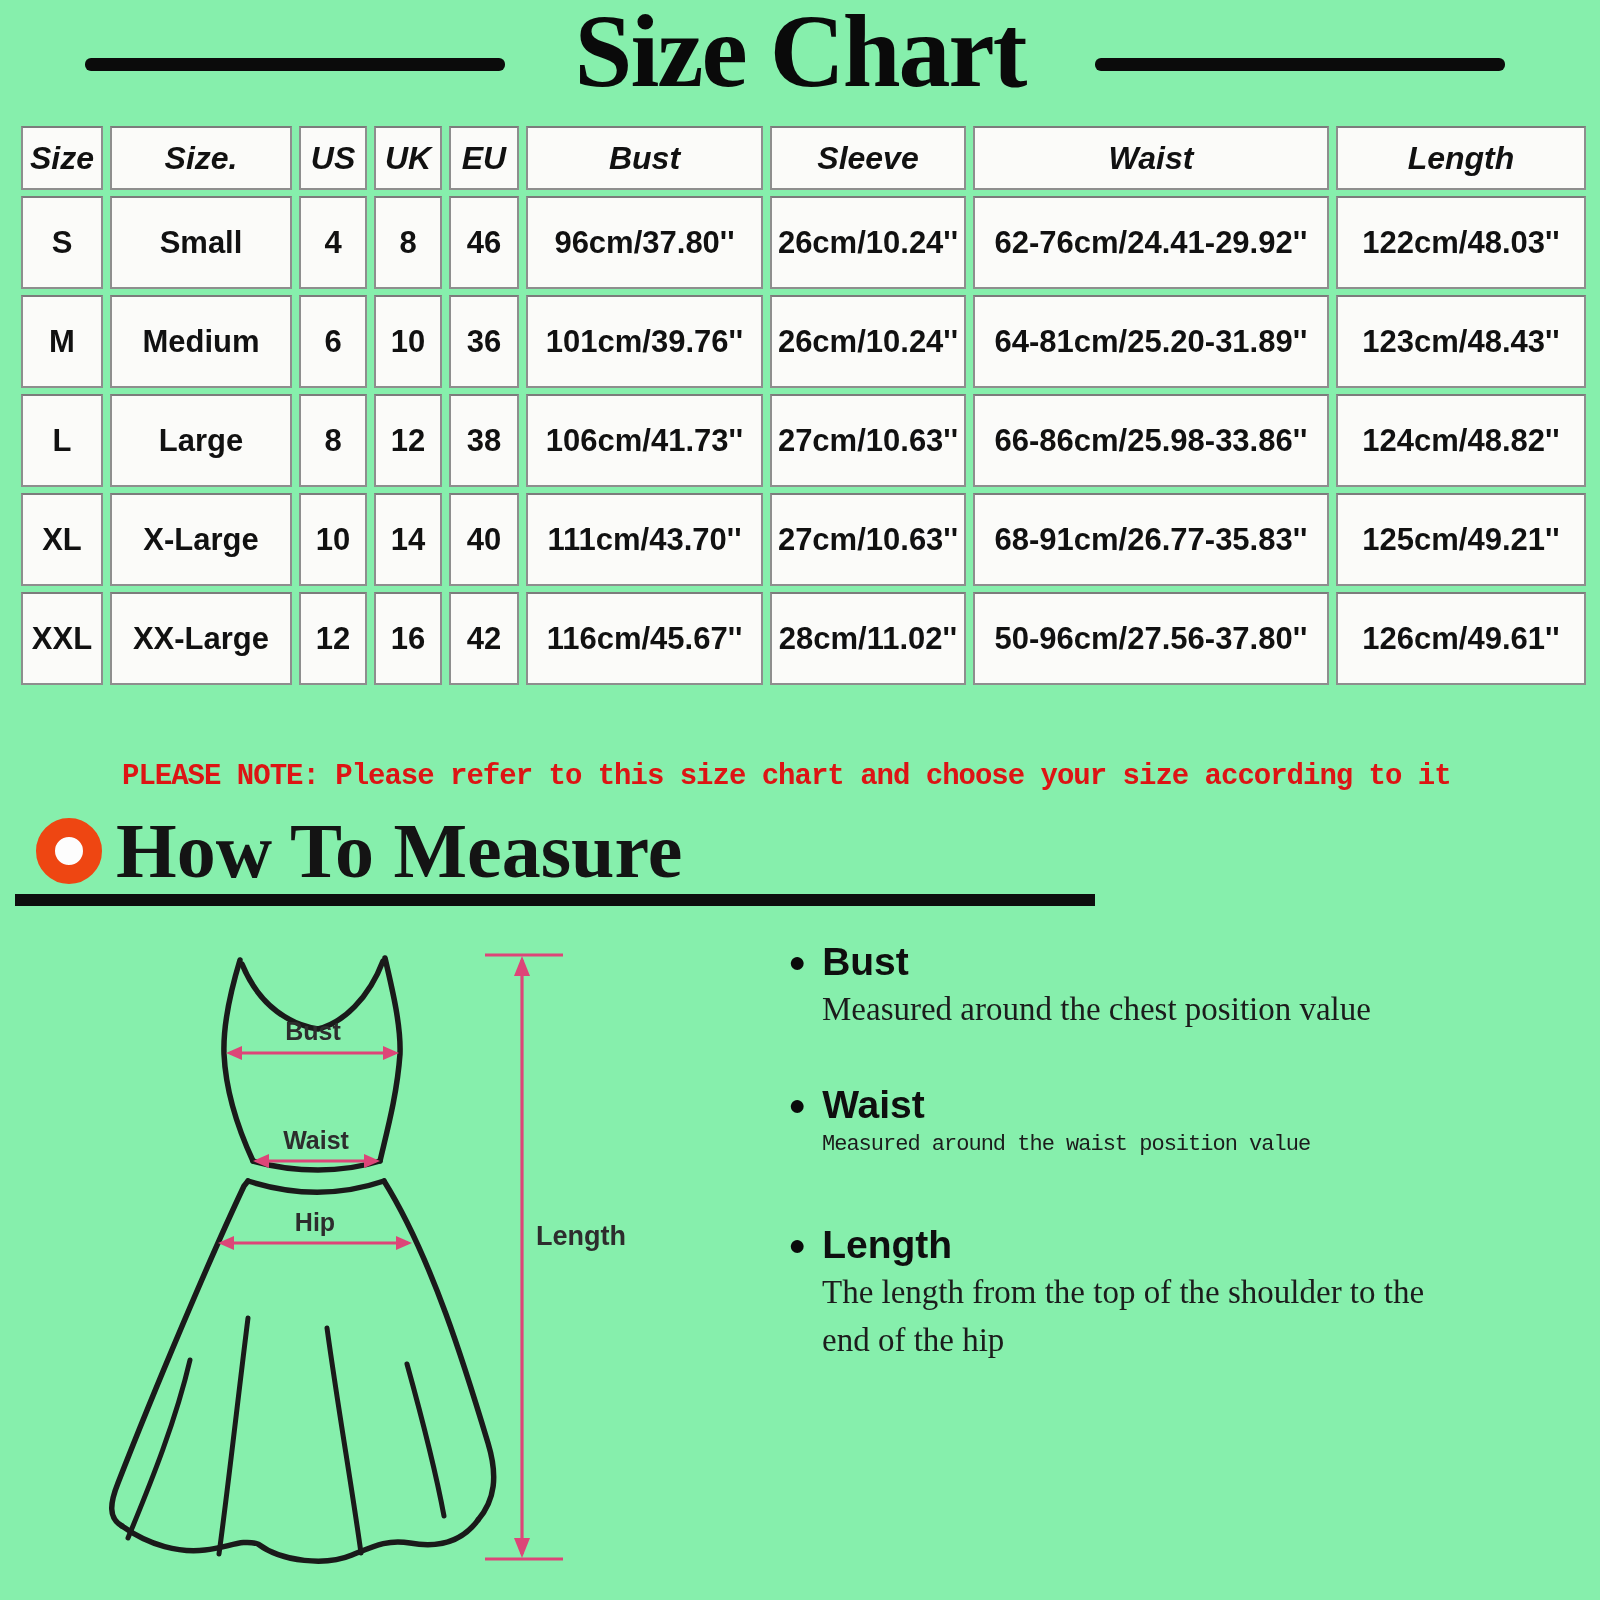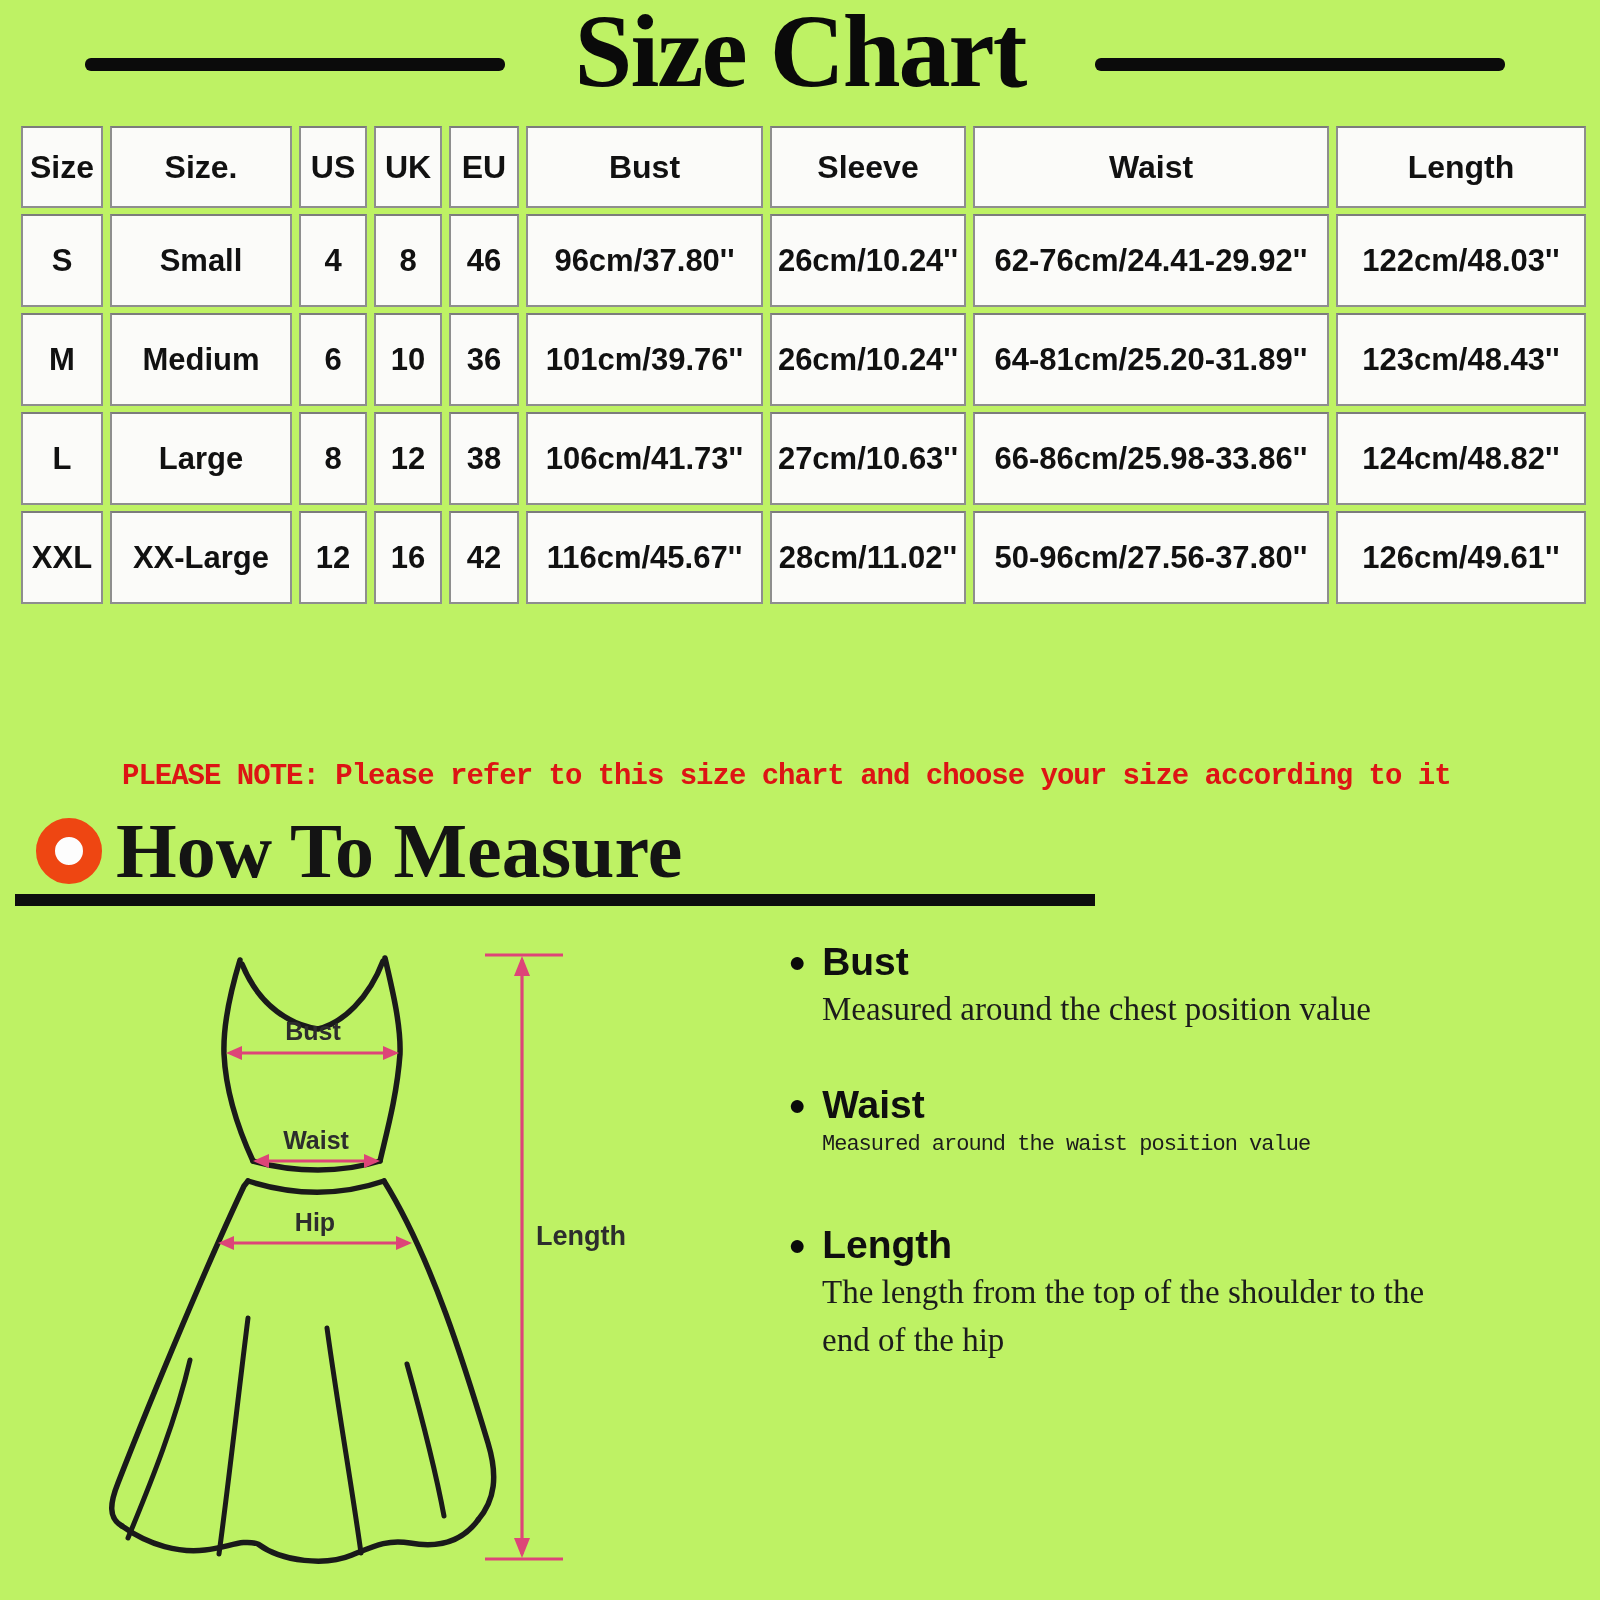--- a/index.html
+++ b/index.html
@@ -1,33 +1,33 @@
 <!DOCTYPE html>
 <html><head>
 <meta charset="utf-8">
 <style>
   * { margin:0; padding:0; box-sizing:border-box; }
   body { background:#ffffff; font-family:"Liberation Sans", sans-serif; }
-  .page { position:relative; width:1600px; height:1600px; background:#bef264; overflow:hidden; }
+  .page { position:relative; width:1600px; height:1600px; background:#86efac; overflow:hidden; }
 
   
   .title-bar { position:absolute; height:13px; background:#0b0b0b; border-radius:6px; }
   .title-bar.left  { left:85px;  top:58px; width:420px; }
   .title-bar.right { left:1095px; top:58px; width:410px; }
   .page-title { position:absolute; left:505px; top:-6px; width:590px; text-align:center;
     font-family:"Liberation Serif", serif; font-weight:bold; font-size:104px;
     letter-spacing:-2px; color:#0a0a0a; line-height:1.1; }
 
   
   table.size-table { position:absolute; left:14px; top:120px; width:1572px;
     border-collapse:separate; border-spacing:7px 6px; table-layout:fixed; }
   .size-table th, .size-table td { background:#fbfbf9; border:2px solid #8e8e8e;
     border-top-color:#7c7c7c; text-align:center; vertical-align:middle;
     font-weight:bold; color:#111; }
-  .size-table th { height:82px; font-size:32px; }
+  .size-table th { height:64px; font-size:32px;font-style:italic; }
   .size-table td { height:93px; font-size:31px; }
 
   
   .note { position:absolute; left:122px; top:760px; font-family:Liberation Mono, monospace;
     font-size:29px; letter-spacing:-1px; color:#dd1414; white-space:nowrap; font-weight:bold; }
 
   
   .htm-row { position:absolute; left:36px; top:812px; display:flex; align-items:center; gap:14px; }
   .ring-icon { width:66px; height:66px; border:19px solid #ee4612; border-radius:50%;
     background:#fdfdfd; }
@@ -111,20 +111,31 @@
       <tr>
         <td>L</td>
         <td>Large</td>
         <td>8</td>
         <td>12</td>
         <td>38</td>
         <td>106cm/41.73''</td>
         <td>27cm/10.63''</td>
         <td>66-86cm/25.98-33.86''</td>
         <td>124cm/48.82''</td>
+      </tr>
+      <tr>
+        <td>XL</td>
+        <td>X-Large</td>
+        <td>10</td>
+        <td>14</td>
+        <td>40</td>
+        <td>111cm/43.70''</td>
+        <td>27cm/10.63''</td>
+        <td>68-91cm/26.77-35.83''</td>
+        <td>125cm/49.21''</td>
       </tr>
       <tr>
         <td>XXL</td>
         <td>XX-Large</td>
         <td>12</td>
         <td>16</td>
         <td>42</td>
         <td>116cm/45.67''</td>
         <td>28cm/11.02''</td>
         <td>50-96cm/27.56-37.80''</td>

